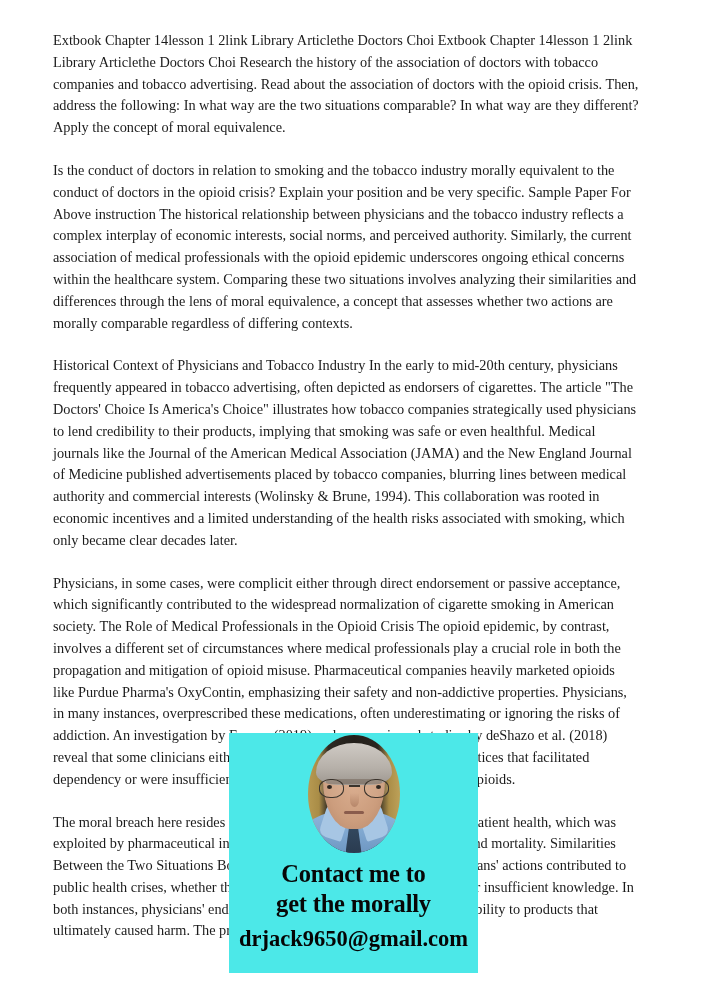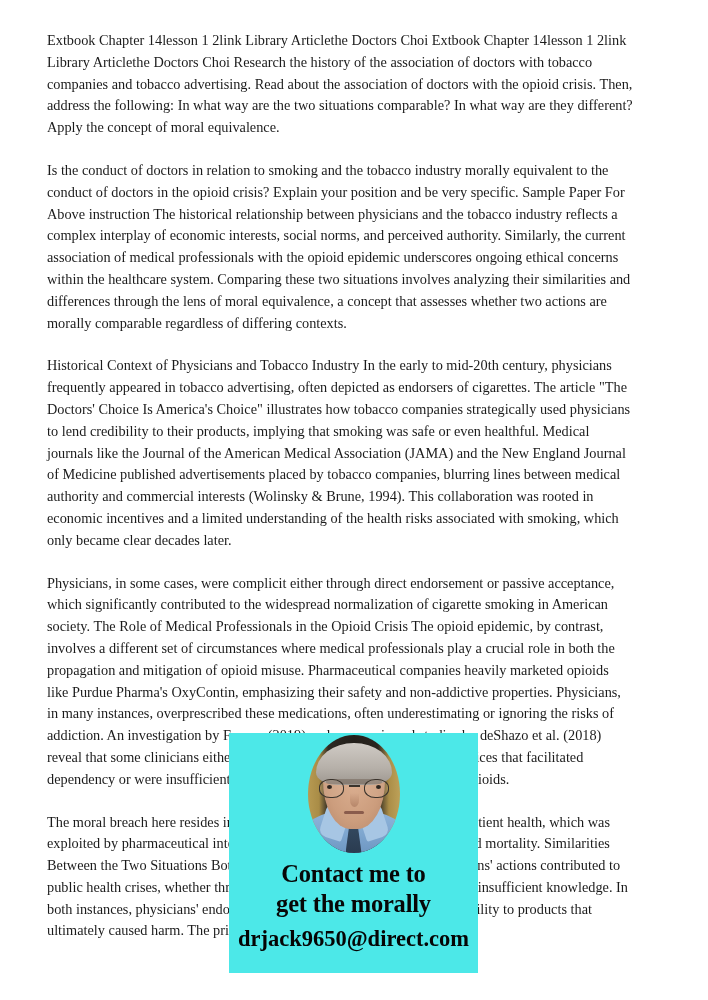--- a/index.html
+++ b/index.html
@@ -18,21 +18,21 @@
 
   #page {
     position: relative;
     width: 708px;
     height: 1000px;
     background: #ffffff;
   }
 
   .doc-body {
     position: absolute;
-    left: 47px;
+    left: 53px;
     top: 30px;
     width: 586px;
     font-size: 14.3px;
     line-height: 21.8px;
     color: #1b1b1b;
     text-align: left;
   }
 
   .doc-body p {
     margin: 0 0 21px 0;
@@ -254,17 +254,17 @@
       <div class="ph-glass-r"></div>
       <div class="ph-glass-bridge"></div>
       <div class="ph-eye-l"></div>
       <div class="ph-eye-r"></div>
       <div class="ph-nose"></div>
       <div class="ph-mouth"></div>
     </div>
 
     <div class="promo-line l1">Contact me to</div>
     <div class="promo-line l2">get the morally</div>
-    <div class="promo-email">drjack9650@direct.com</div>
+    <div class="promo-email">drjack9650@gmail.com</div>
 
   </div>
 
 </div>
 
 </body></html>

